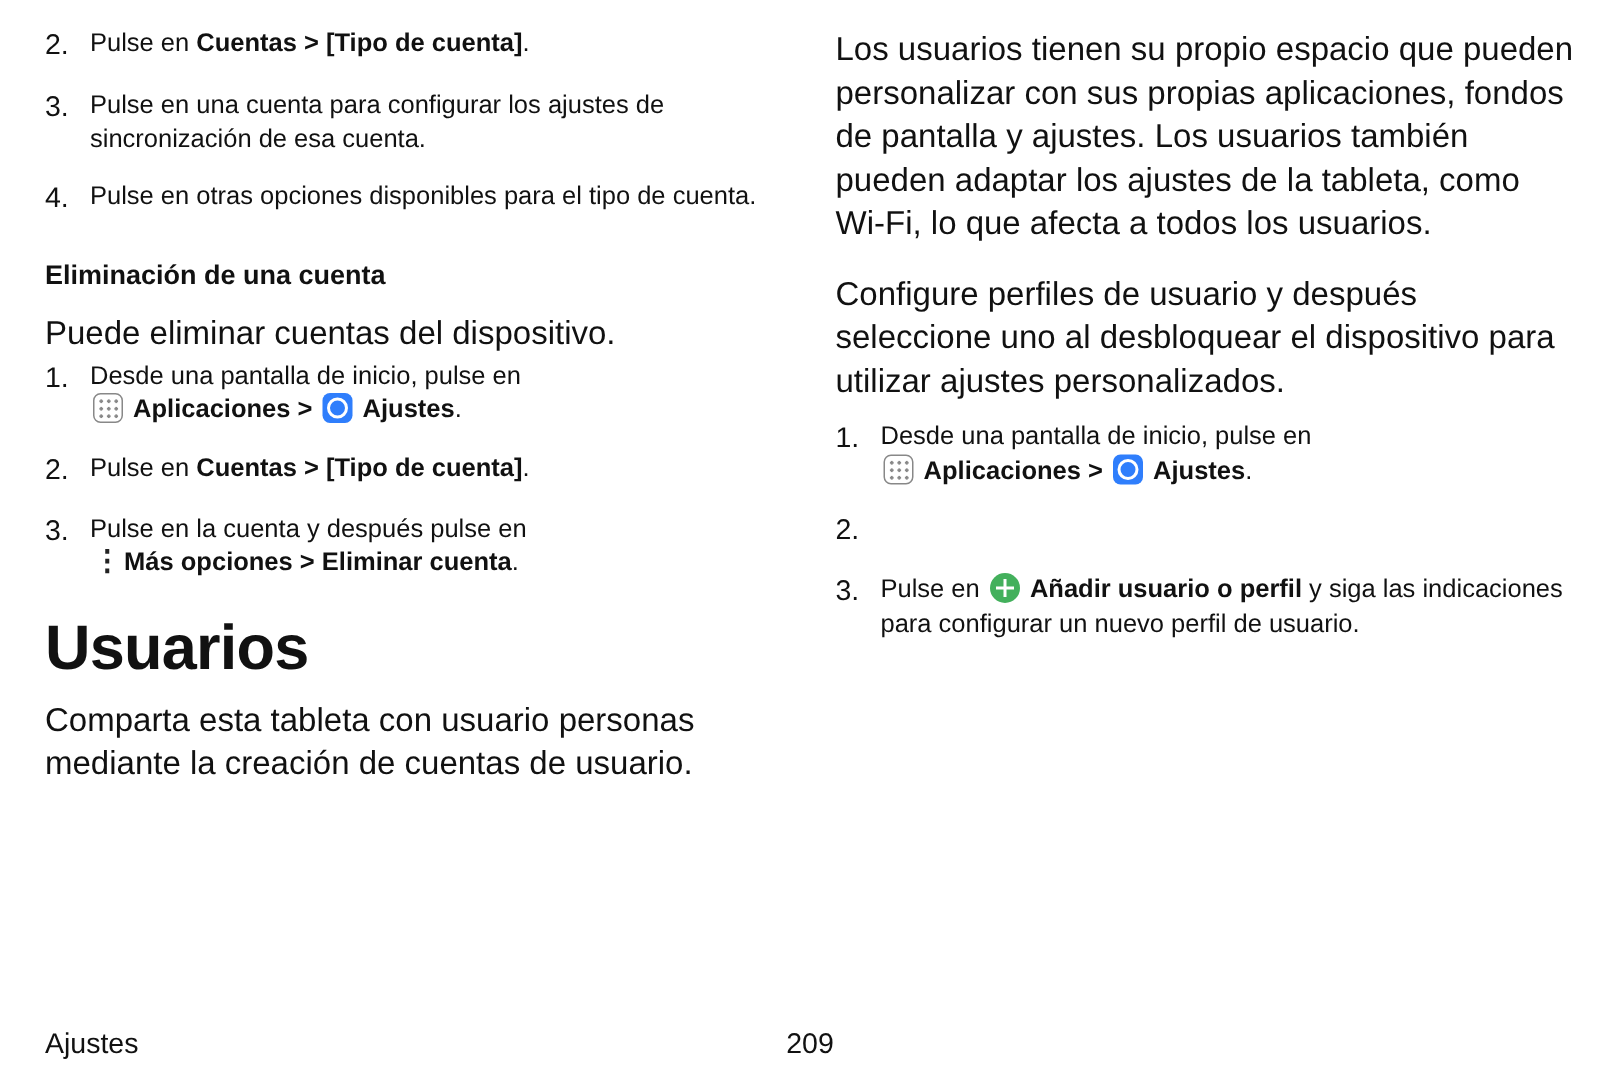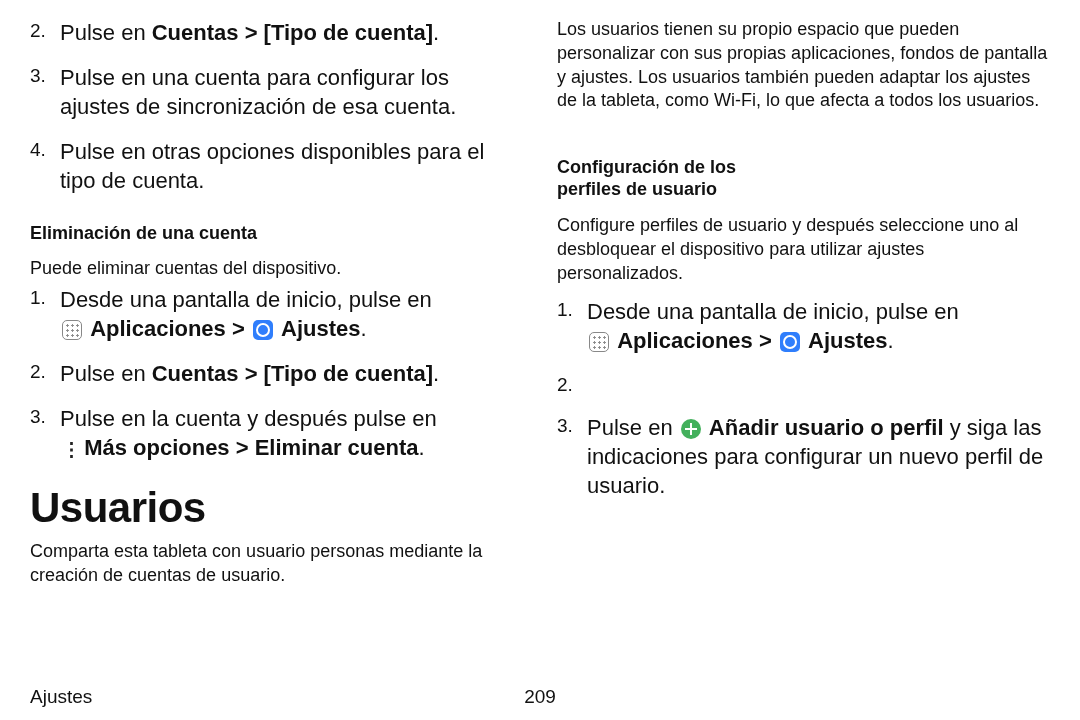--- a/index.html
+++ b/index.html
@@ -20,39 +20,39 @@
   }
   .cols {
     display: flex;
     gap: 34px;
   }
   .col {
     width: 494px;
   }
   p {
     margin: 0;
-    font-size: 18px;
+    font-size: 22px;
     line-height: 1.32;
   }
   .ol {
     list-style: none;
     padding: 0;
     margin: 0;
   }
   .ol > li {
     display: flex;
     margin: 0 0 8px 0;
   }
   .ol .num {
     min-width: 30px;
     font-size: 19px;
     line-height: 1.32;
   }
   .ol .li-body {
-    font-size: 22px;
+    font-size: 17px;
     line-height: 1.32;
   }
   h2 {
     font-size: 18px;
     font-weight: 700;
     margin: 28px 0 12px 0;
     line-height: 1.2;
   }
   h1.big {
     font-size: 42px;
@@ -210,24 +210,20 @@
       <h1 class="big">Usuarios</h1>
 
       <p>Comparta esta tableta con usuario personas mediante la creación de cuentas de usuario.</p>
     </div>
 
     <div class="col">
       <p>Los usuarios tienen su propio espacio que pueden personalizar con sus propias aplicaciones, fondos de pantalla y ajustes. Los usuarios también pueden adaptar los ajustes de la tableta, como Wi-Fi, lo que afecta a todos los usuarios.</p>
       <div class="spacer8"></div>
         <div class="spacer8"></div>
 
-      <h2>
-        <span>Configuración de los</span><br>
-        <span>perfiles de usuario</span>
-      </h2>
       <div class="spacer2"></div>
 
       <p>Configure perfiles de usuario y después seleccione uno al desbloquear el dispositivo para utilizar ajustes personalizados.</p>
       <div class="spacer8"></div>
         <div class="spacer4"></div>
 
       <ul class="ol">
         <li>
           <span class="num">1.</span>
           <span class="li-body">

